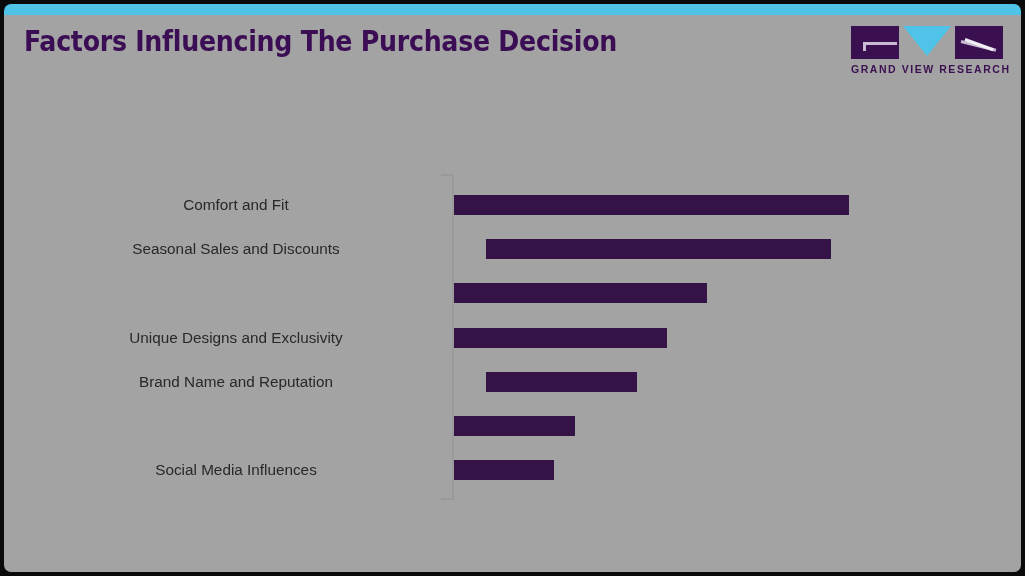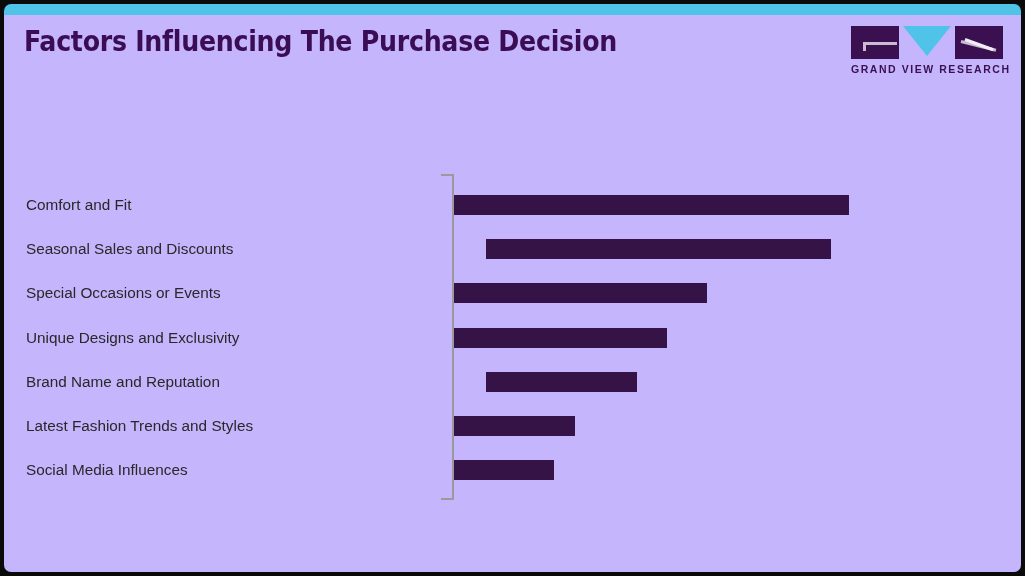--- a/index.html
+++ b/index.html
@@ -5,21 +5,21 @@
   html,body{margin:0;padding:0;background:#000;}
   body{width:1025px;height:576px;overflow:hidden;
        font-family:"Liberation Sans","DejaVu Sans",sans-serif;}
 
   .frame{position:relative;width:1025px;height:576px;background:#0a0a0a;box-sizing:border-box;}
 
   .topbar{position:absolute;left:4px;top:4px;width:1017px;height:13px;
           background:#4FC3E8;border-top-left-radius:7px;border-top-right-radius:7px;}
 
   .canvas{position:absolute;left:4px;top:15px;width:1017px;height:557px;
-          background:#c4b5fd;border-bottom-left-radius:7px;border-bottom-right-radius:7px;
+          background:#a3a3a3;border-bottom-left-radius:7px;border-bottom-right-radius:7px;
           overflow:hidden;}
 
   .title{position:absolute;left:20px;top:9px;
          font-family:"DejaVu Sans Condensed","Liberation Sans Narrow","Liberation Sans",sans-serif;
          font-weight:bold;font-size:29px;letter-spacing:-0.3px;color:#3b0d54;
          white-space:nowrap;transform:scaleX(0.97);transform-origin:left center;}
 
   
   .logo{position:absolute;right:18px;top:11px;width:152px;}
   .logo-marks{display:flex;align-items:flex-start;justify-content:center;gap:4px;height:33px;}
@@ -36,21 +36,21 @@
              letter-spacing:1.55px;color:#3b1050;white-space:nowrap;}
 
   
   .plot{position:absolute;left:0;top:0;width:1017px;height:557px;}
   .axis-line{position:absolute;left:448px;top:159px;width:2px;height:326px;background:#9a9a9a;}
   .axis-tick{position:absolute;width:12px;height:2px;background:#9a9a9a;left:437px;}
   .axis-tick.top{top:159px;}
   .axis-tick.bottom{top:483px;}
 
   .row{position:absolute;left:0;right:0;height:20px;display:flex;align-items:center;}
-  .row-label{position:absolute;right:575px;width:420px;text-align:left;
+  .row-label{position:absolute;right:575px;width:420px;text-align:center;
              font-size:15.3px;color:#282828;white-space:nowrap;line-height:20px;}
   .bar{position:absolute;left:450px;height:20px;background:#351347;}
 </style>
 </head>
 <body>
 
 <div class="frame">
 
   <div class="topbar"></div>
 
@@ -80,33 +80,31 @@
       <div id="rows">
           <div class="row" style="top: 180px;">
             <div class="row-label">Comfort and Fit</div>
             <div class="bar" style="width: 395px; background: rgb(53, 19, 71);"></div>
           </div>
           <div class="row" style="top: 224.2px; margin-left: 32px;">
             <div class="row-label">Seasonal Sales and Discounts</div>
             <div class="bar" style="width: 345px; background: rgb(53, 19, 71);"></div>
           </div>
           <div class="row" style="top: 268.4px;">
-            <div class="row-label">Special Occasions or Events</div>
             <div class="bar" style="width: 253px; background: rgb(53, 19, 71);"></div>
           </div>
           <div class="row" style="top: 312.6px;">
             <div class="row-label">Unique Designs and Exclusivity</div>
             <div class="bar" style="width: 213px; background: rgb(53, 19, 71);"></div>
           </div>
           <div class="row" style="top: 356.8px; margin-left: 32px;">
             <div class="row-label">Brand Name and Reputation</div>
             <div class="bar" style="width: 151px; background: rgb(53, 19, 71);"></div>
           </div>
           <div class="row" style="top: 401px;">
-            <div class="row-label">Latest Fashion Trends and Styles</div>
             <div class="bar" style="width: 121px; background: rgb(53, 19, 71);"></div>
           </div>
           <div class="row" style="top: 445.2px;">
             <div class="row-label">Social Media Influences</div>
             <div class="bar" style="width: 100px; background: rgb(53, 19, 71);"></div>
           </div>
         </div>
     </div>
 
   </div>

